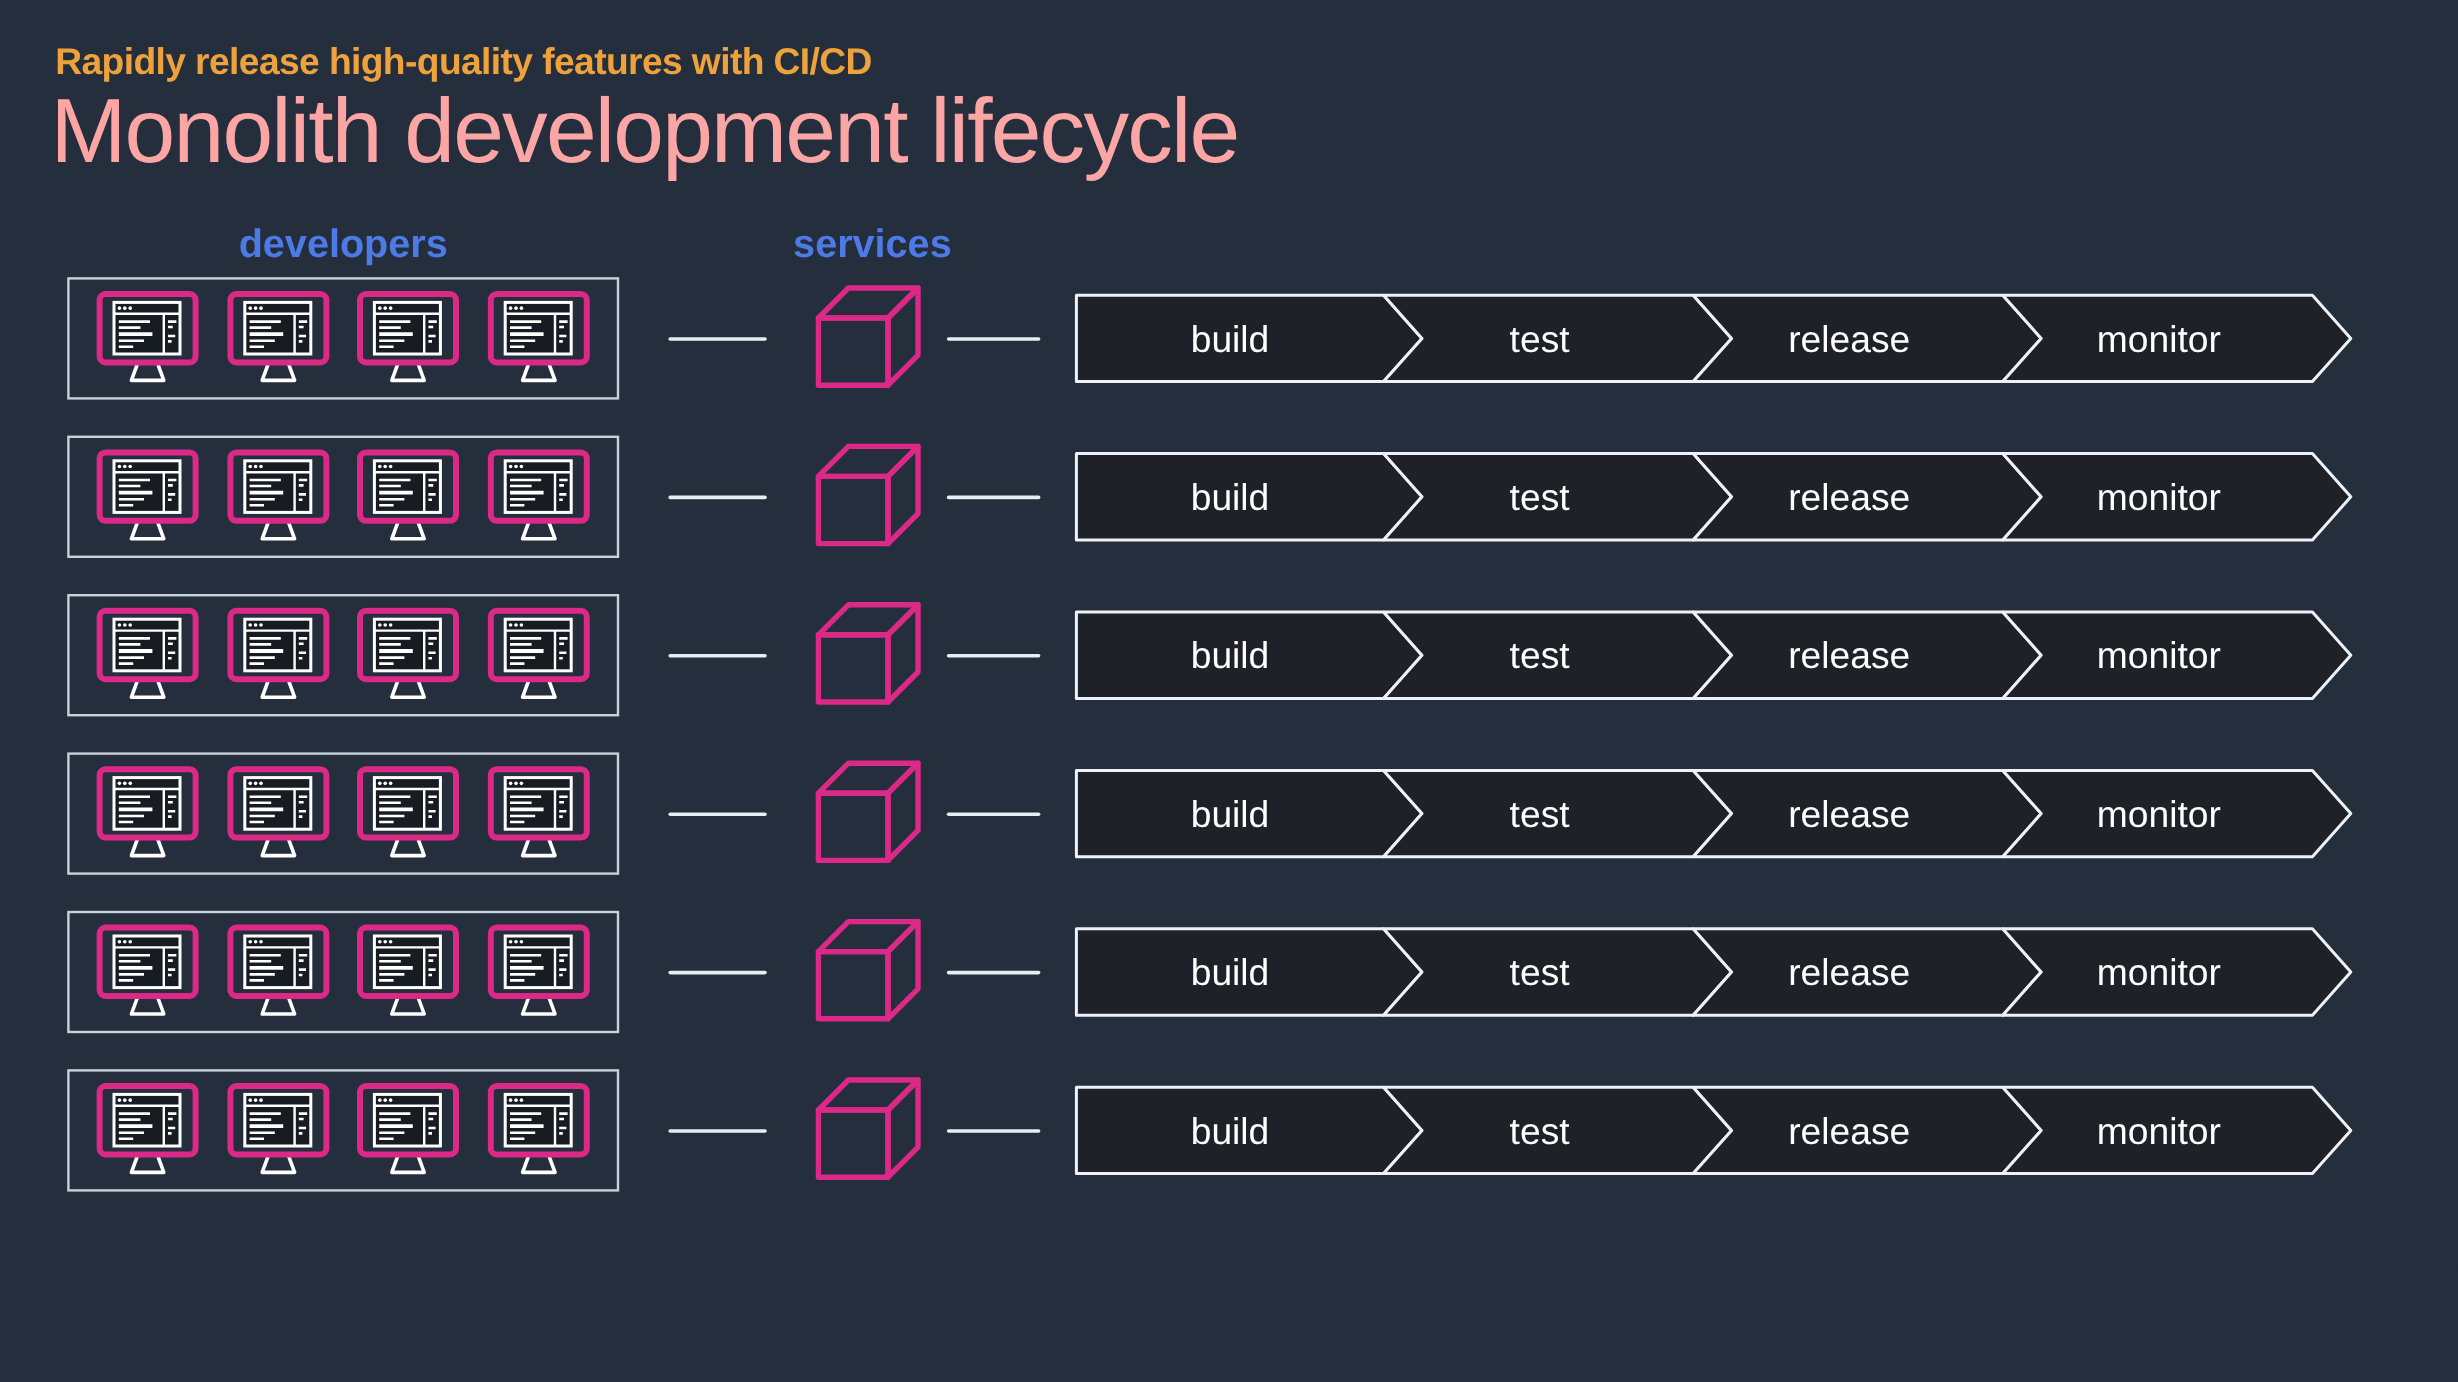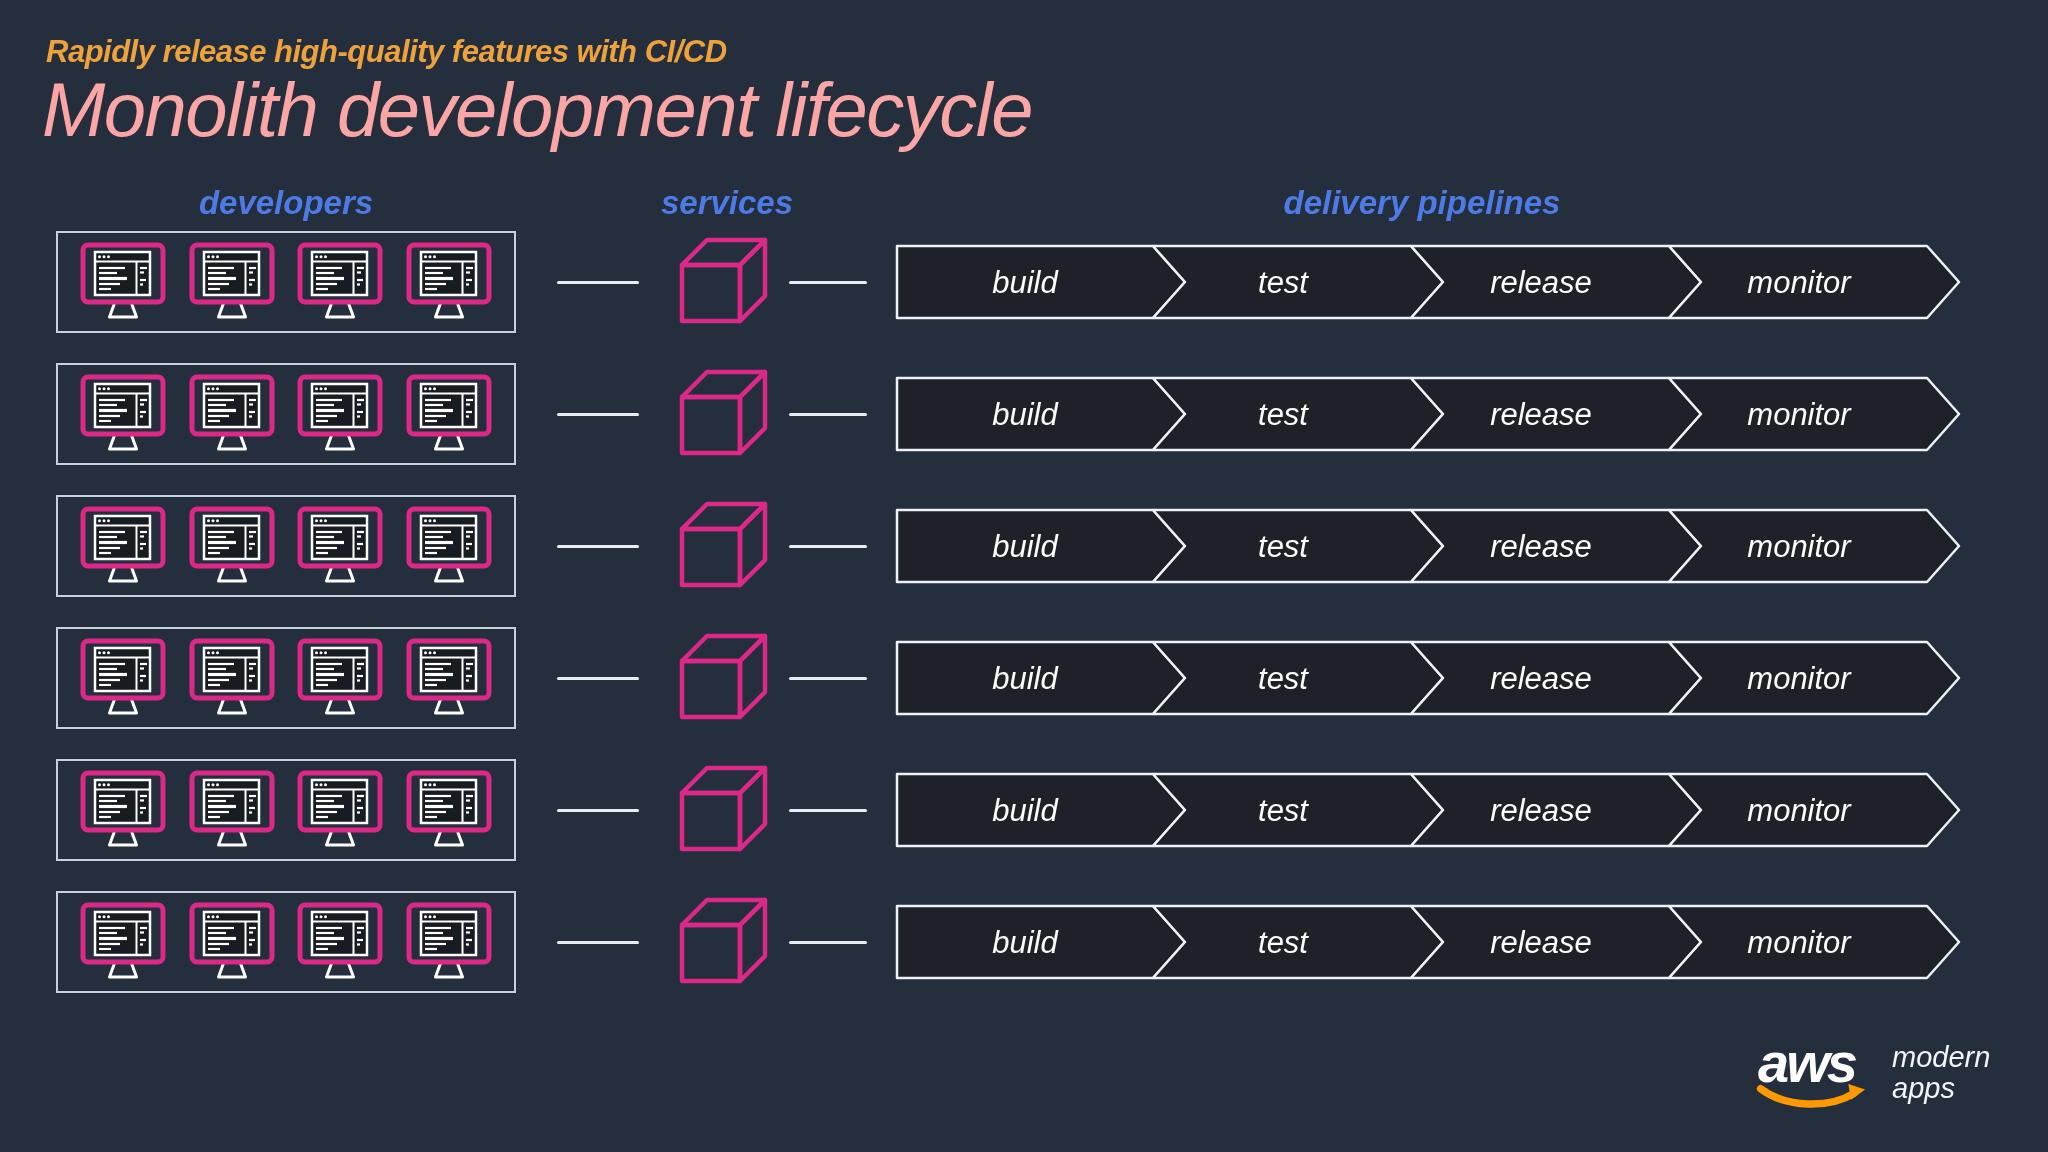--- a/index.html
+++ b/index.html
@@ -1,21 +1,21 @@
 <!DOCTYPE html>
 <html><head>
 <meta charset="utf-8">
 <style>
   html,body{margin:0;padding:0;}
   body{
     width:2048px;height:1152px;position:relative;overflow:hidden;
     background:#242e3c;
     font-family:"Liberation Sans", sans-serif;
   }
-  .slide{position:absolute;inset:0;font-style:italic;}
+  .slide{position:absolute;inset:0;}
 
   .kicker{
     position:absolute;left:46px;top:34px;
     font-size:31px;font-weight:700;letter-spacing:-0.5px;
     color:#eea23c;
   }
   .title{
     position:absolute;left:42px;top:70px;margin:0;
     font-size:76px;font-weight:400;letter-spacing:-1.5px;line-height:1.05;
     color:#fca5a5;
@@ -70,21 +70,20 @@
 </head>
 <body>
 
 <div class="slide">
 
   <div class="kicker">Rapidly release high-quality features with CI/CD</div>
   <h1 class="title">Monolith development lifecycle</h1>
 
   <div class="col-head" id="col-developers">developers</div>
   <div class="col-head" id="col-services">services</div>
-  <div class="col-head" id="col-pipelines">delivery pipelines</div>
 
   <div id="rows">
   <div class="row" style="top: 231px;">
     <div class="dev-box">
   <svg class="monitor" viewBox="0 0 86 80">
 
     <path d="M35,60 L29.5,75 L56.5,75 L51,60" fill="#242e3c" stroke="#ffffff" stroke-width="3" stroke-linejoin="round"></path>
 
     <rect x="3" y="3" width="80" height="57" rx="5" fill="#242e3c" stroke="#dc2987" stroke-width="5"></rect>
 
@@ -801,27 +800,14 @@
       <polygon points="774,2 1032,2 1064,38 1032,74 774,74 806,38"></polygon>
       <text class="stage-label" x="130" y="49">build</text>
       <text class="stage-label" x="388" y="49">test</text>
       <text class="stage-label" x="646" y="49">release</text>
       <text class="stage-label" x="904" y="49">monitor</text>
     </svg>
   </div>
 </div>
 
 
-  <div class="logo">
-    <div class="aws-mark">
-      <span class="aws-text">aws</span>
-      <svg class="smile" viewBox="0 0 120 30">
-        <path d="M6,5 C34,26 80,26 106,10" fill="none" stroke="#ff9900" stroke-width="8" stroke-linecap="round"></path>
-        <polygon points="100,0 118,6 103,17" fill="#ff9900"></polygon>
-      </svg>
-    </div>
-    <div class="logo-sub">
-      <span>modern</span>
-      <span>apps</span>
-    </div>
-  </div>
 
 </div>
 
 </body></html>

